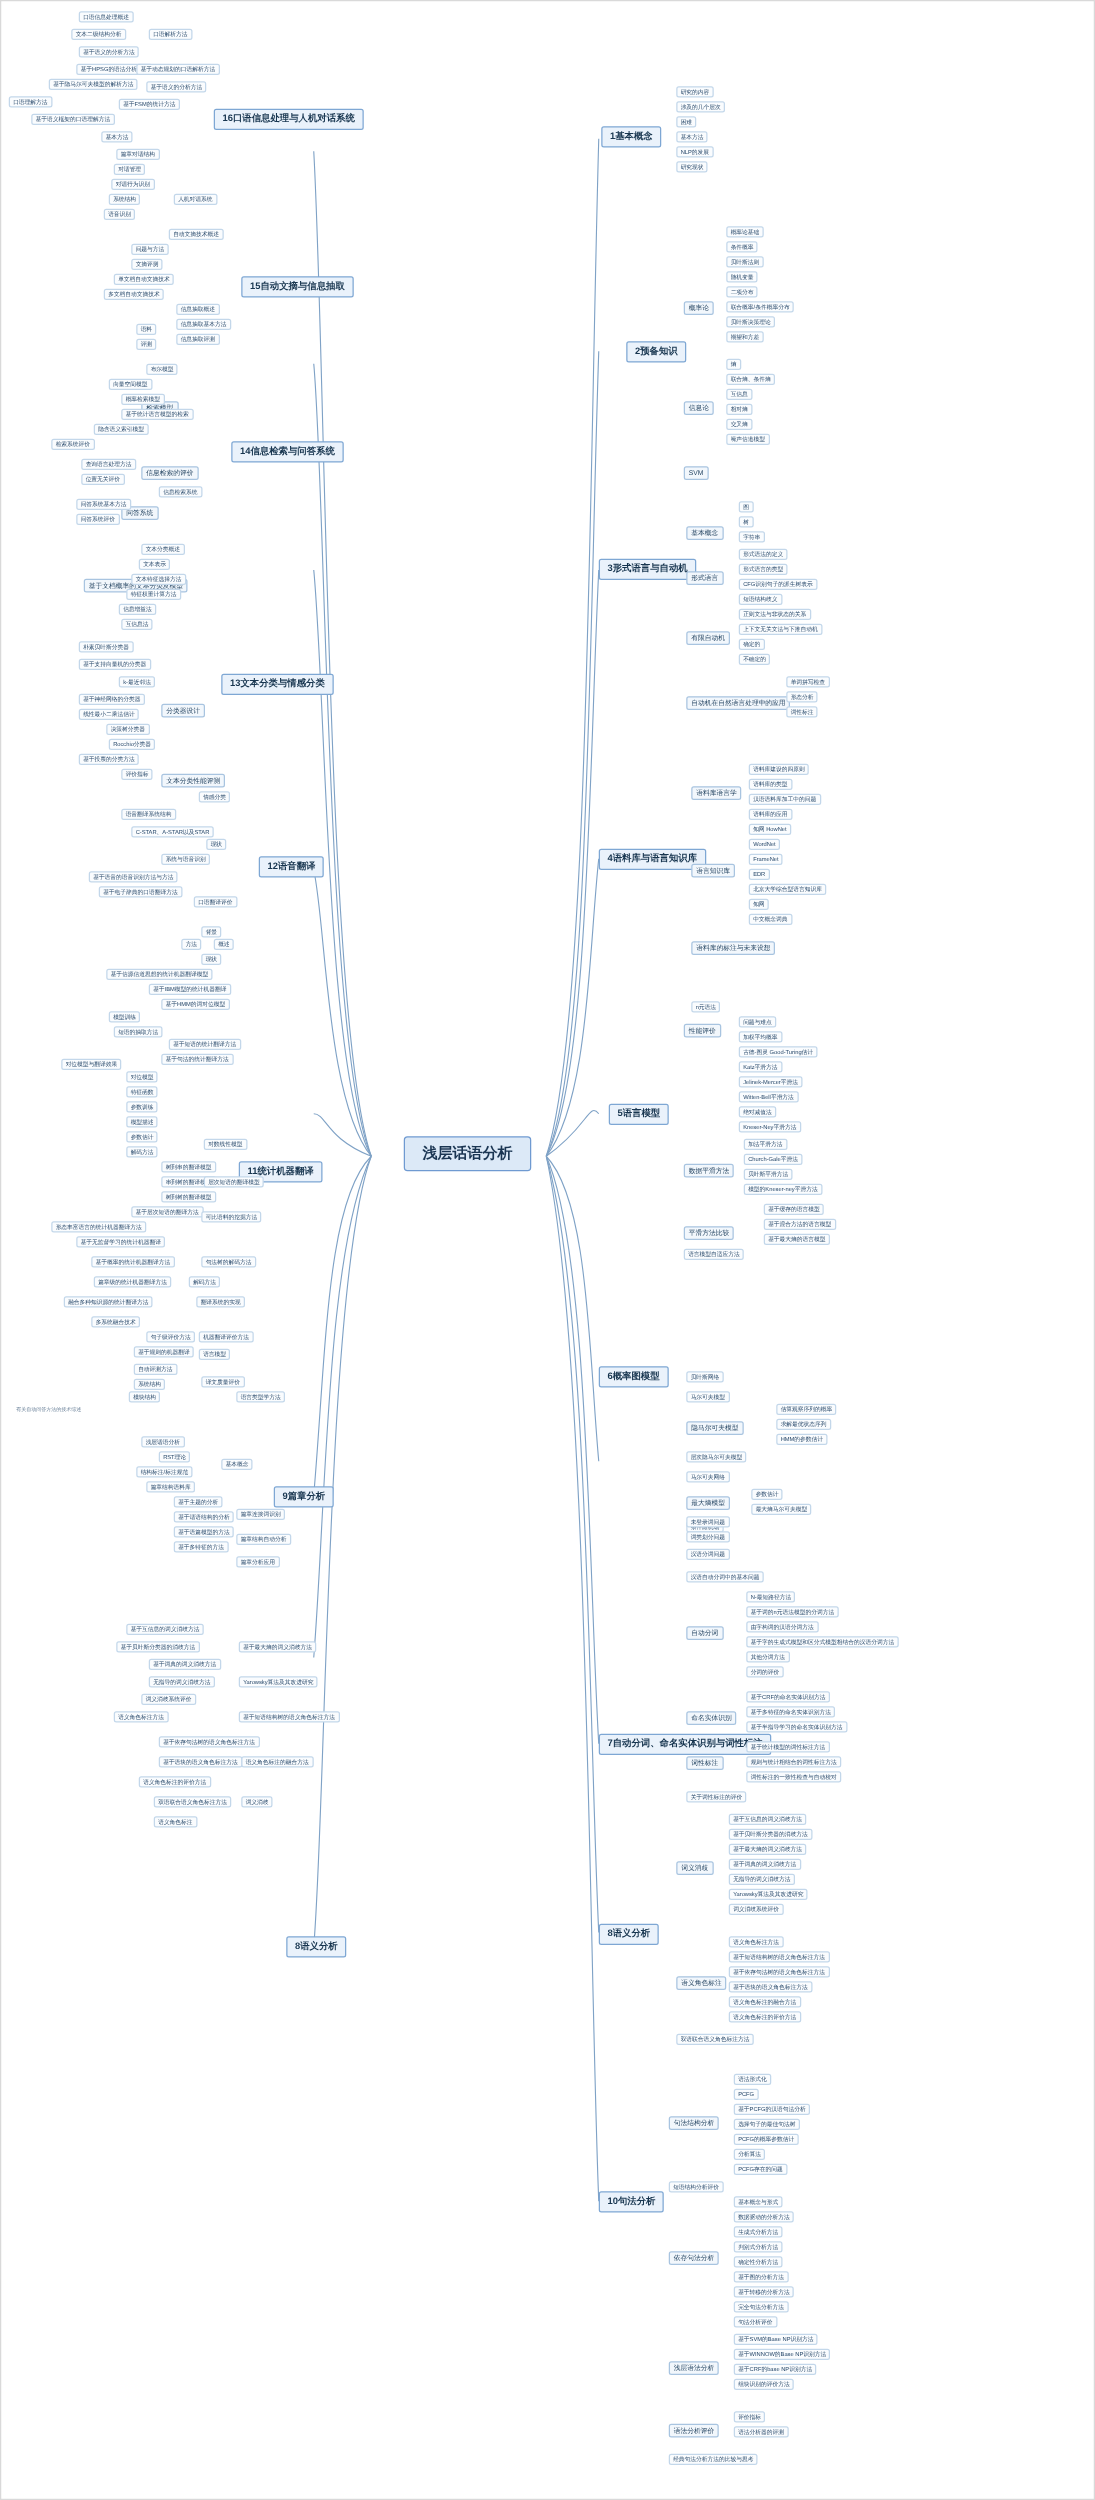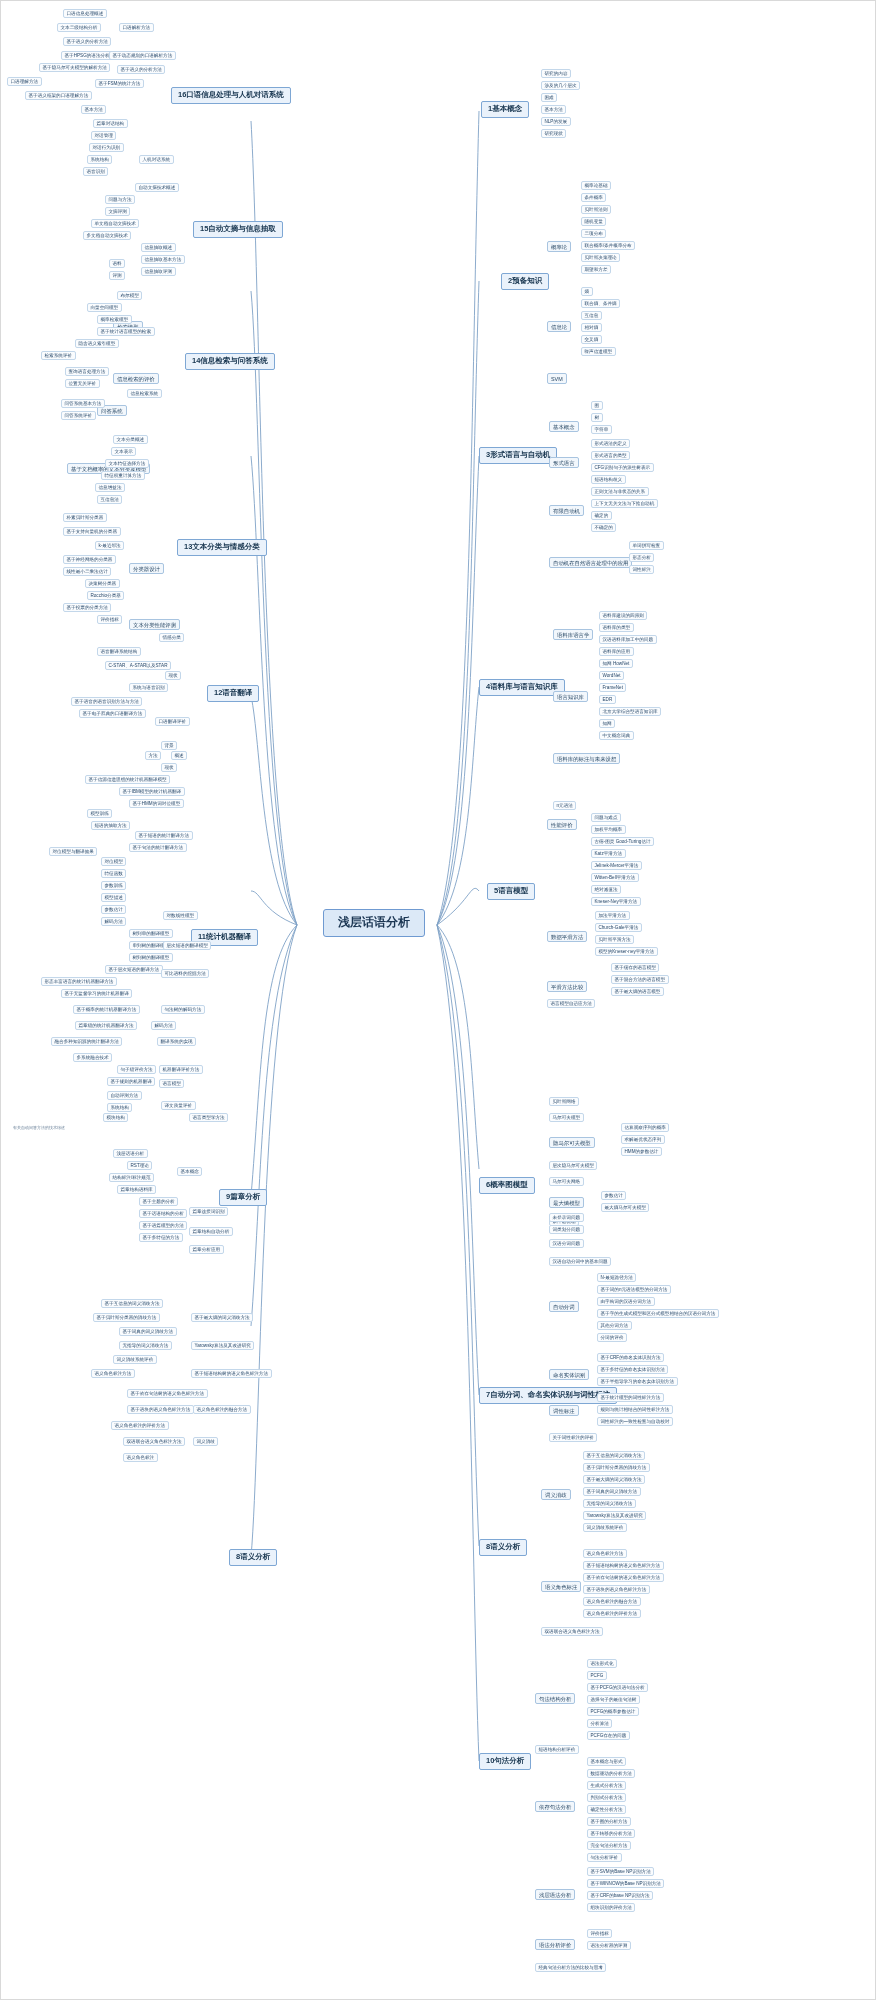--- a/index.html
+++ b/index.html
@@ -138,21 +138,21 @@
   <div class="node l3" style="left:594px;top:910px;">加法平滑方法</div>
   <div class="node l3" style="left:594px;top:922px;">Church-Gale平滑法</div>
   <div class="node l3" style="left:594px;top:934px;">贝叶斯平滑方法</div>
   <div class="node l3" style="left:594px;top:946px;">模型的Kneser-ney平滑方法</div>
   <div class="node l2" style="left:546px;top:980px;">平滑方法比较</div>
   <div class="node l3" style="left:610px;top:962px;">基于缓存的语言模型</div>
   <div class="node l3" style="left:610px;top:974px;">基于混合方法的语言模型</div>
   <div class="node l3" style="left:610px;top:986px;">基于最大熵的语言模型</div>
   <div class="node l3" style="left:546px;top:998px;">语言模型自适应方法</div>
 
-  <div class="node l1" style="left:478px;top:1176px;">6概率图模型</div>
+  <div class="node l1" style="left:478px;top:1092px;">6概率图模型</div>
   <div class="node l3" style="left:548px;top:1096px;">贝叶斯网络</div>
   <div class="node l3" style="left:548px;top:1112px;">马尔可夫模型</div>
   <div class="node l2" style="left:548px;top:1136px;">隐马尔可夫模型</div>
   <div class="node l3" style="left:620px;top:1122px;">估算观察序列的概率</div>
   <div class="node l3" style="left:620px;top:1134px;">求解最优状态序列</div>
   <div class="node l3" style="left:620px;top:1146px;">HMM的参数估计</div>
   <div class="node l3" style="left:548px;top:1160px;">层次隐马尔可夫模型</div>
   <div class="node l3" style="left:548px;top:1176px;">马尔可夫网络</div>
   <div class="node l2" style="left:548px;top:1196px;">最大熵模型</div>
   <div class="node l3" style="left:600px;top:1190px;">参数估计</div>

